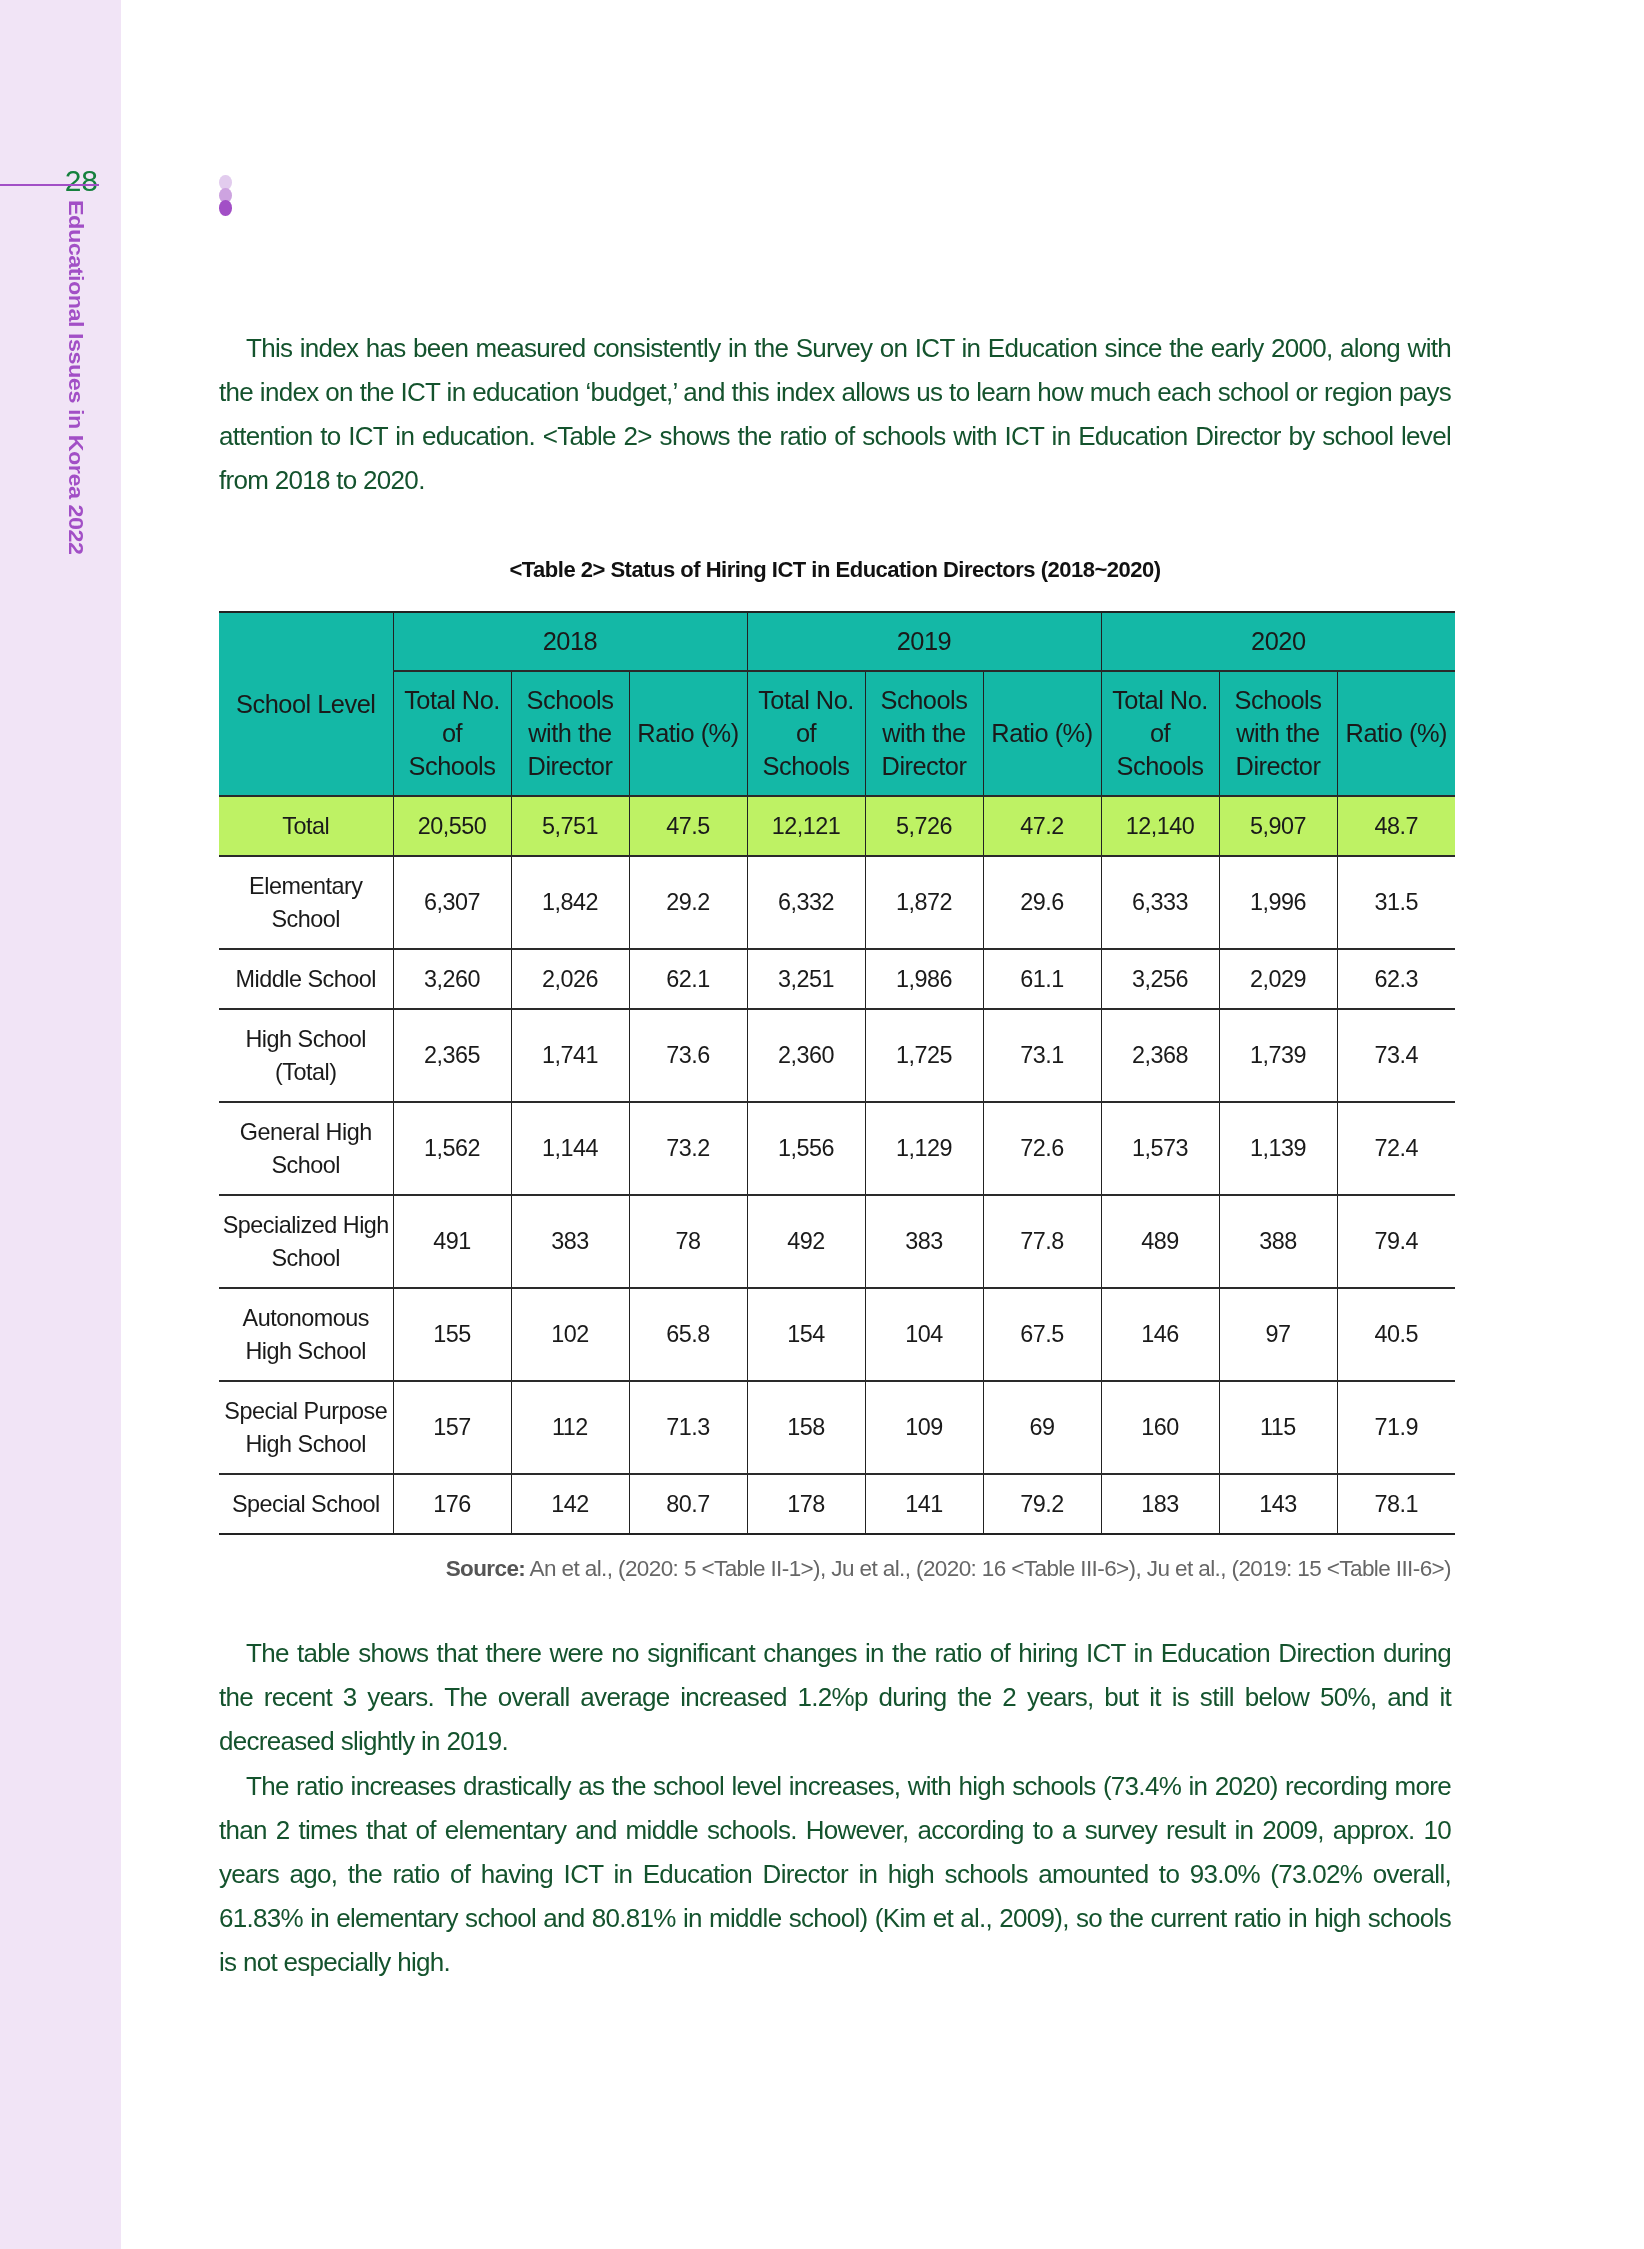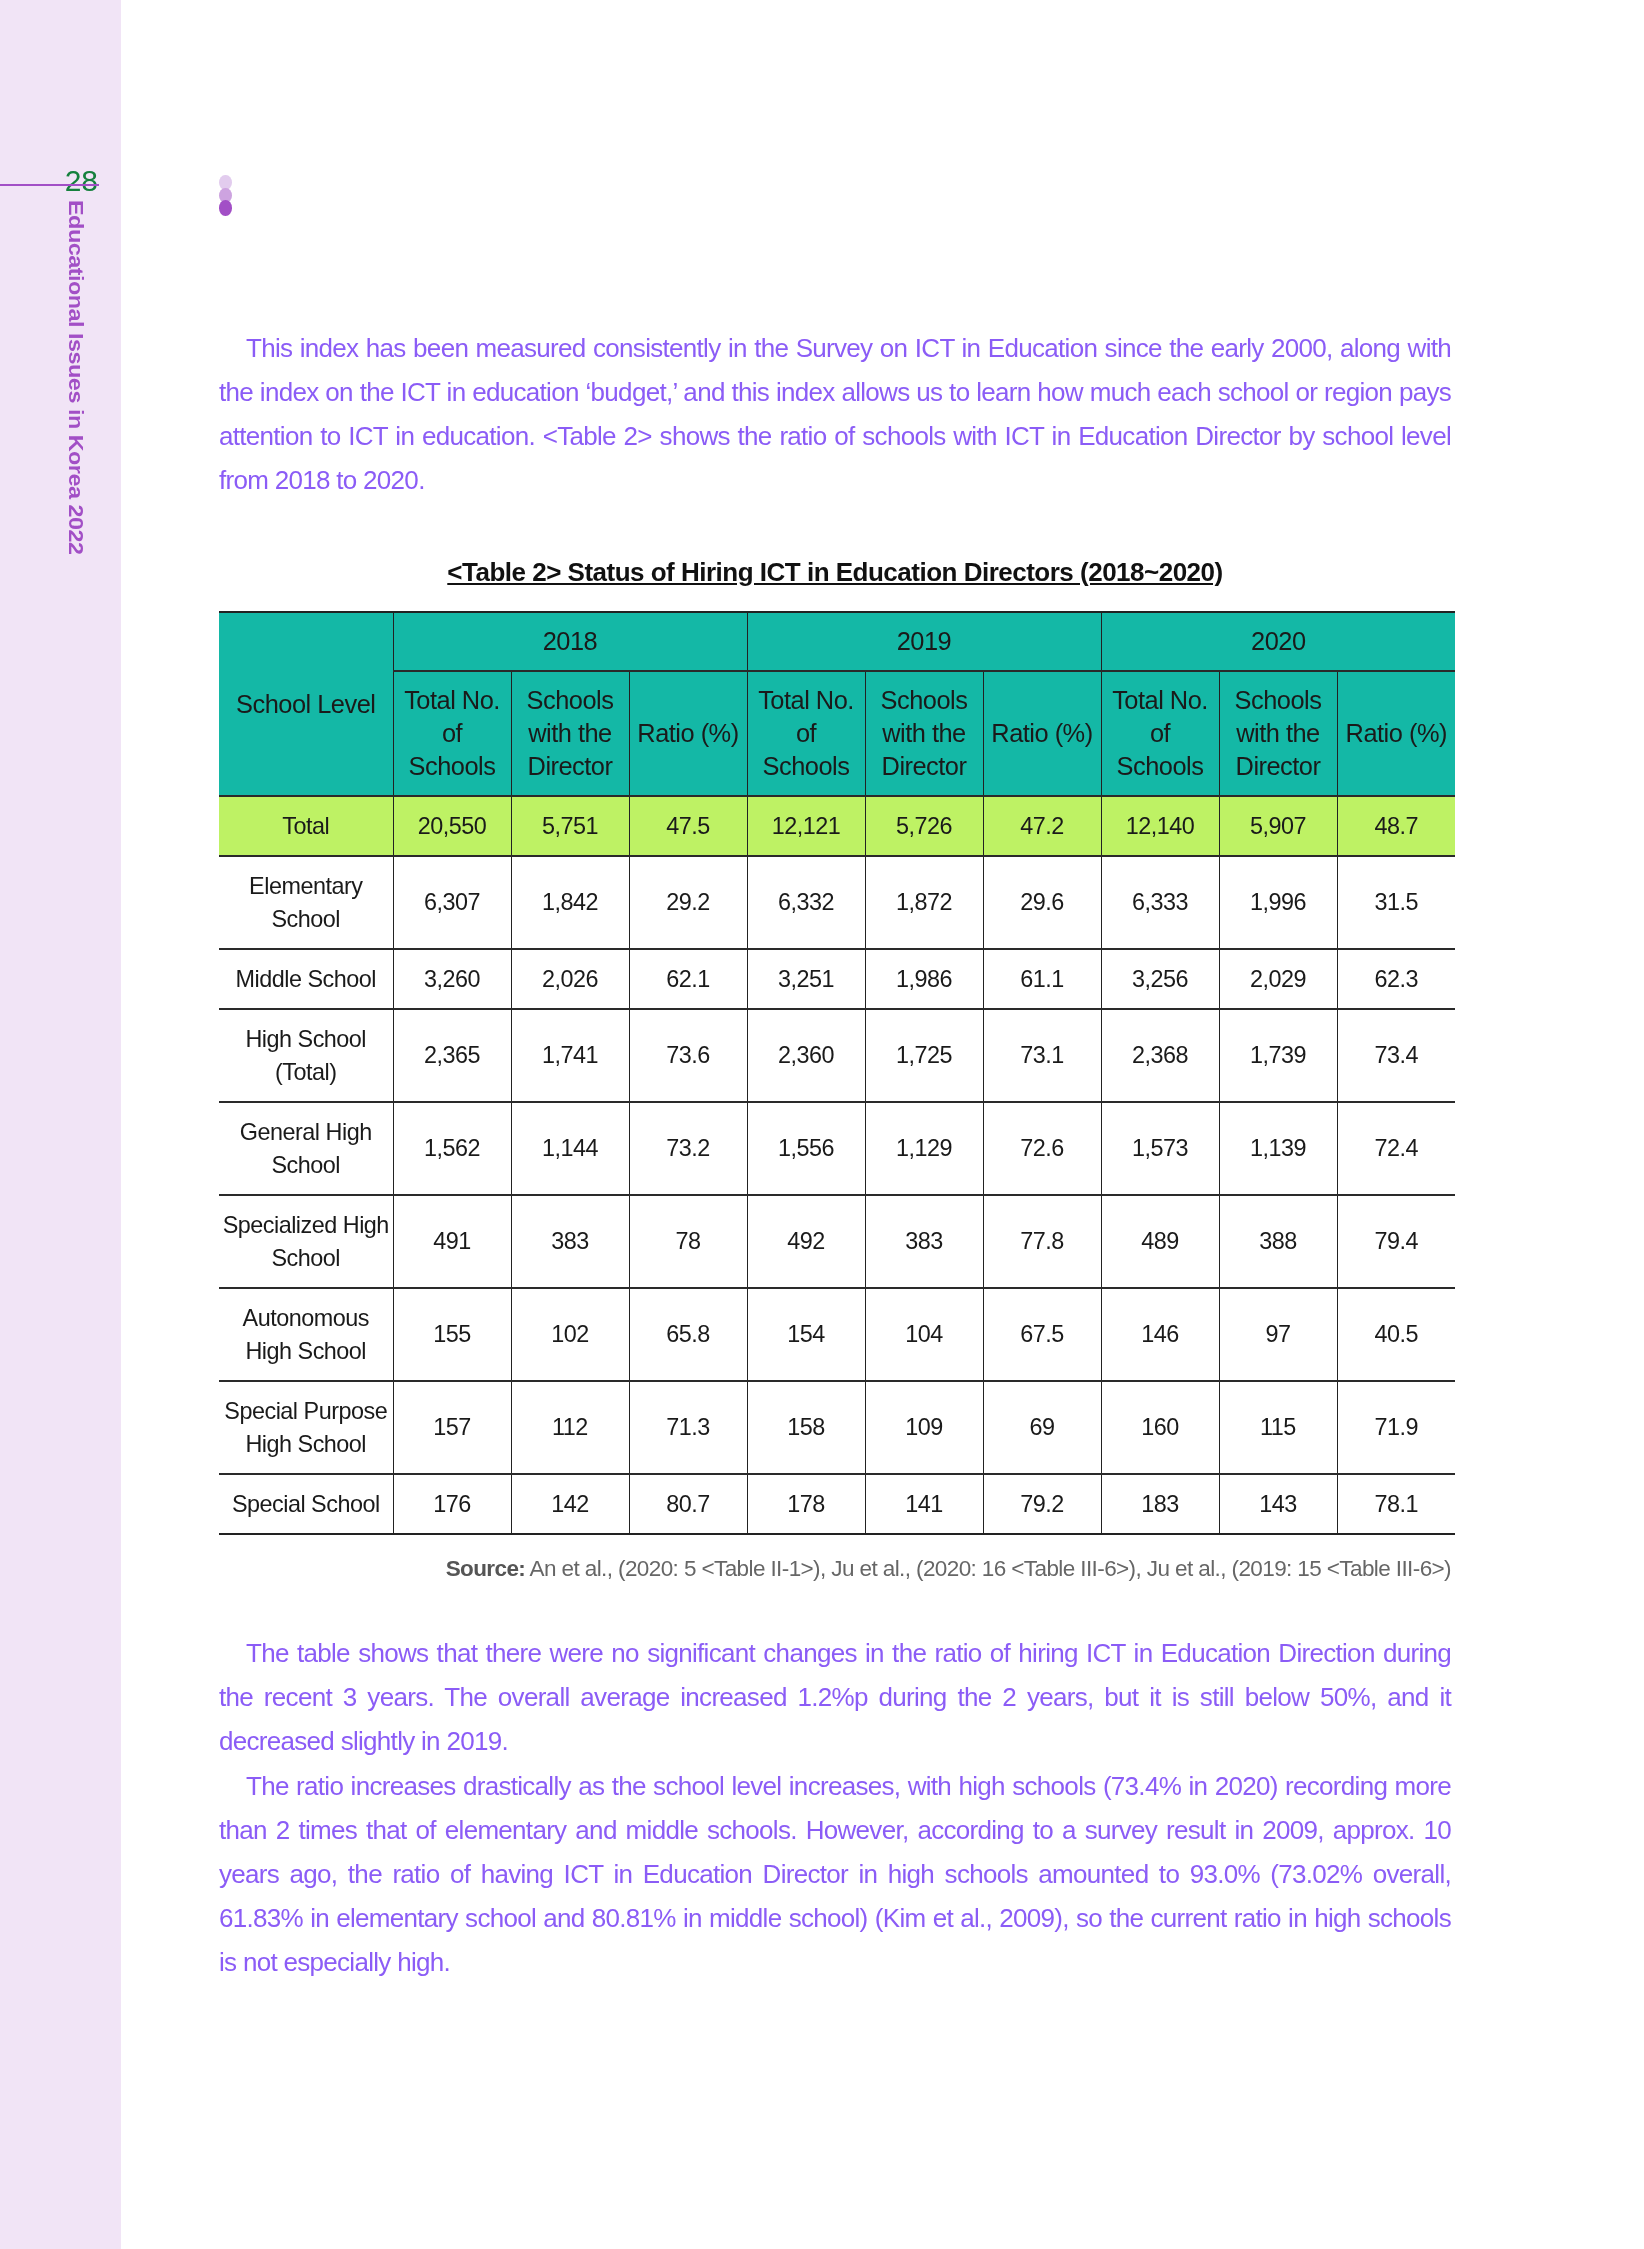--- a/index.html
+++ b/index.html
@@ -30,27 +30,27 @@
   }
   .heading-wrap { position: absolute; left: 215px; top: 169px; }
   .bullet { position: absolute; left: 3.9px; top: 5.9px; width: 13.7px; }
   .bullet span { display: block; width: 12.7px; height: 15.6px; border-radius: 50%; margin-top: -2.9px; }
   .heading {
     position: absolute; left: 41px; top: 0; width: 1221px;
     font-size: 42px; line-height: 63px; color: #a24fc6; letter-spacing: -0.7px;
   }
   .para {
     position: absolute; left: 219px; width: 1232px;
-    font-size: 26px; line-height: 44px; color: #8b5cf6;
+    font-size: 26px; line-height: 44px; color: #14532d;
     text-align: justify; letter-spacing: -0.7px;
   }
   .para .indent { display: inline-block; width: 27px; }
   .table-caption {
     position: absolute; left: 219px; top: 557px; width: 1232px; text-align: center;
-    font-size: 26px; font-weight: bold; color: #111; letter-spacing: -0.5px; text-decoration: underline;
+    font-size: 22px; font-weight: bold; color: #111; letter-spacing: -0.5px;
   }
   table.data {
     position: absolute; left: 219px; top: 611px; width: 1232px;
     border-collapse: collapse; table-layout: fixed;
     font-size: 23.4px; color: #1a1a1a; letter-spacing: -0.5px;
   }
   table.data col.lvl { width: 174px; }
   table.data col.c { width: 118px; }
   table.data th, table.data td {
     border: 1px solid #222; text-align: center; vertical-align: middle; padding: 0 2px;

